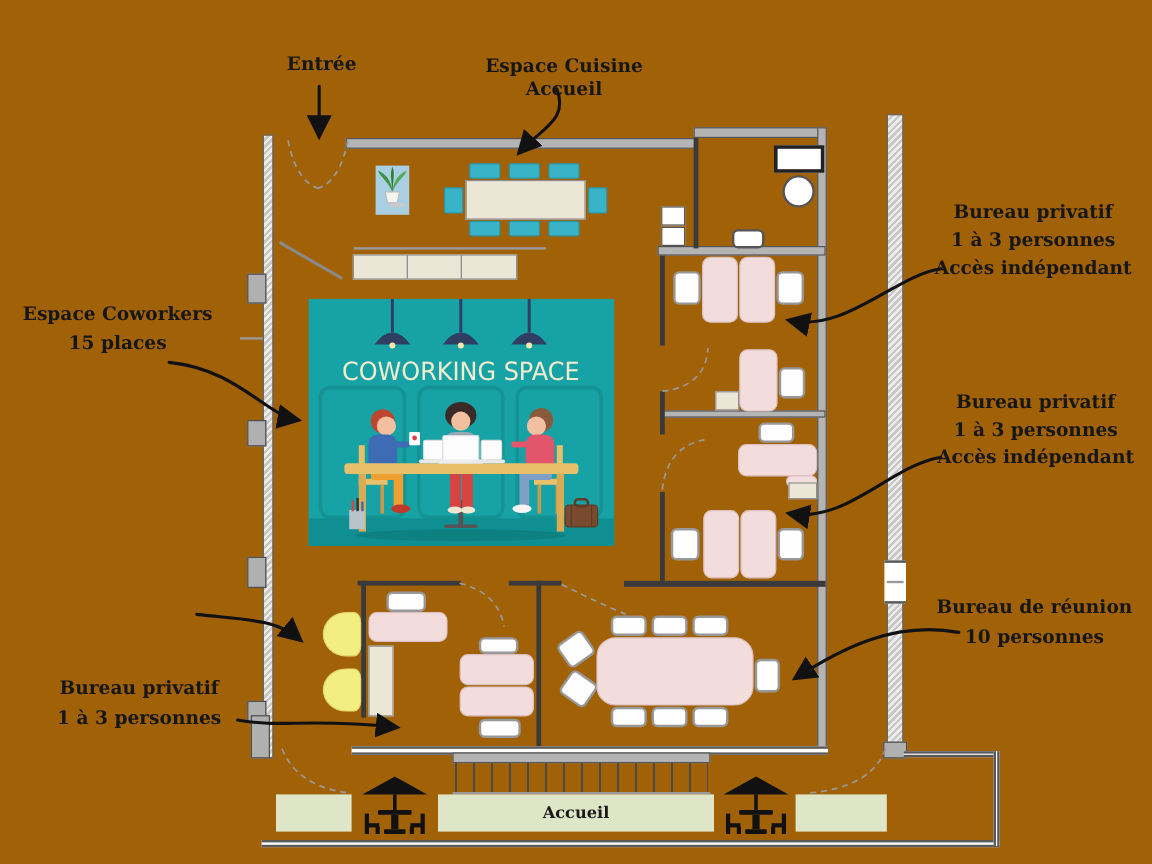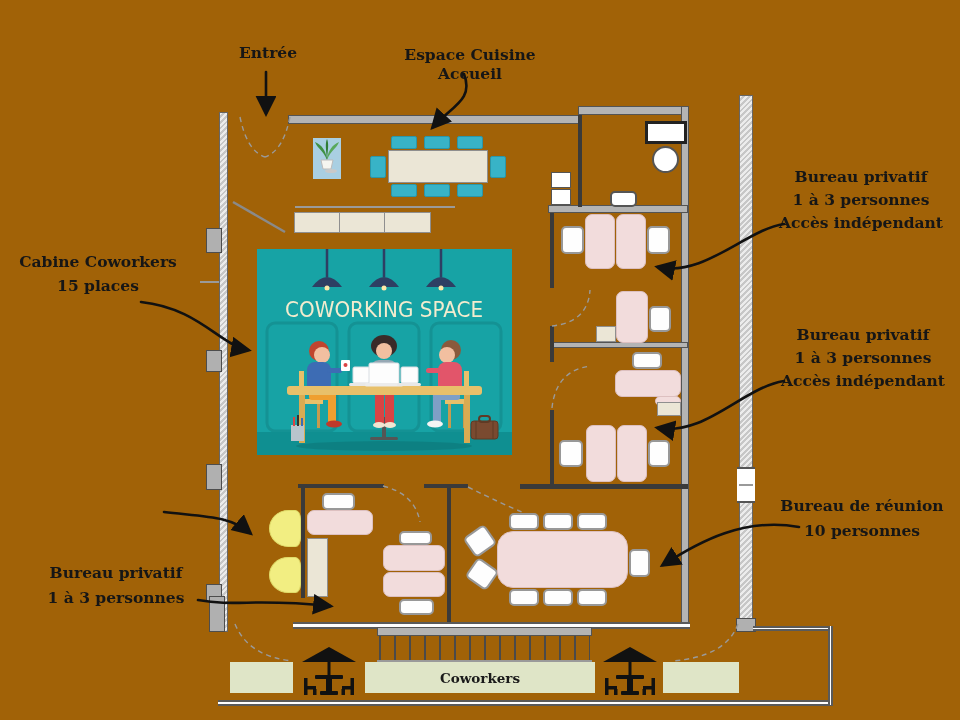--- a/index.html
+++ b/index.html
@@ -31,21 +31,21 @@
 
 <div id="canvas">
 
   <div class="label" style="left:228px;top:43px;width:80px;">
     <span>Entrée</span>
   </div>
   <div class="label" style="left:370px;top:45px;width:200px;">
     <span>Espace Cuisine Accueil</span>
   </div>
   <div class="label" style="left:10px;top:250px;width:176px;line-height:24px;">
-    <span>Cabine Coworkers</span>
+    <span>Espace Coworkers</span>
     <span>15 places</span>
   </div>
   <div class="label" style="left:765px;top:165px;width:192px;line-height:23px;">
     <span>Bureau privatif</span>
     <span>1 à 3 personnes</span>
     <span>Accès indépendant</span>
   </div>
   <div class="label" style="left:767px;top:323px;width:192px;line-height:23px;">
     <span>Bureau privatif</span>
     <span>1 à 3 personnes</span>
@@ -240,21 +240,21 @@
   <div class="pchair" style="left:467px;top:529px;width:26px;height:24px;transform:rotate(-35deg);"></div>
   <div class="pchair" style="left:469px;top:562px;width:26px;height:24px;transform:rotate(35deg);"></div>
   <div class="desk" style="left:497px;top:531px;width:131px;height:57px;border-radius:16px;"></div>
 
   <div class="wall" style="left:377px;top:627px;width:215px;height:9px;"></div>
   <div class="railslats" style="left:379px;top:636px;width:211px;height:24px;"></div>
   <div class="thinline" style="left:377px;top:660px;width:215px;height:2px;"></div>
 
   <div class="terrace" style="left:230px;top:662px;width:63px;height:31px;"></div>
   <div class="terrace" style="left:365px;top:662px;width:230px;height:31px;">
-    <span class="tlabel">Coworkers</span>
+    <span class="tlabel">Accueil</span>
   </div>
   <div class="terrace" style="left:663px;top:662px;width:76px;height:31px;"></div>
 
   <div style="position:absolute;left:299px;top:645px;width:60px;height:52px;">
     <svg width="60" height="52" viewBox="0 0 60 52">
       <polygon points="30,2 57,17 3,17" fill="#111"></polygon>
       <rect x="28.5" y="17" width="3" height="13" fill="#111"></rect>
       <rect x="16" y="30" width="28" height="4" rx="1" fill="#111"></rect>
       <rect x="27" y="34" width="6" height="12" fill="#111"></rect>
       <rect x="21" y="46" width="18" height="4" rx="1" fill="#111"></rect>

